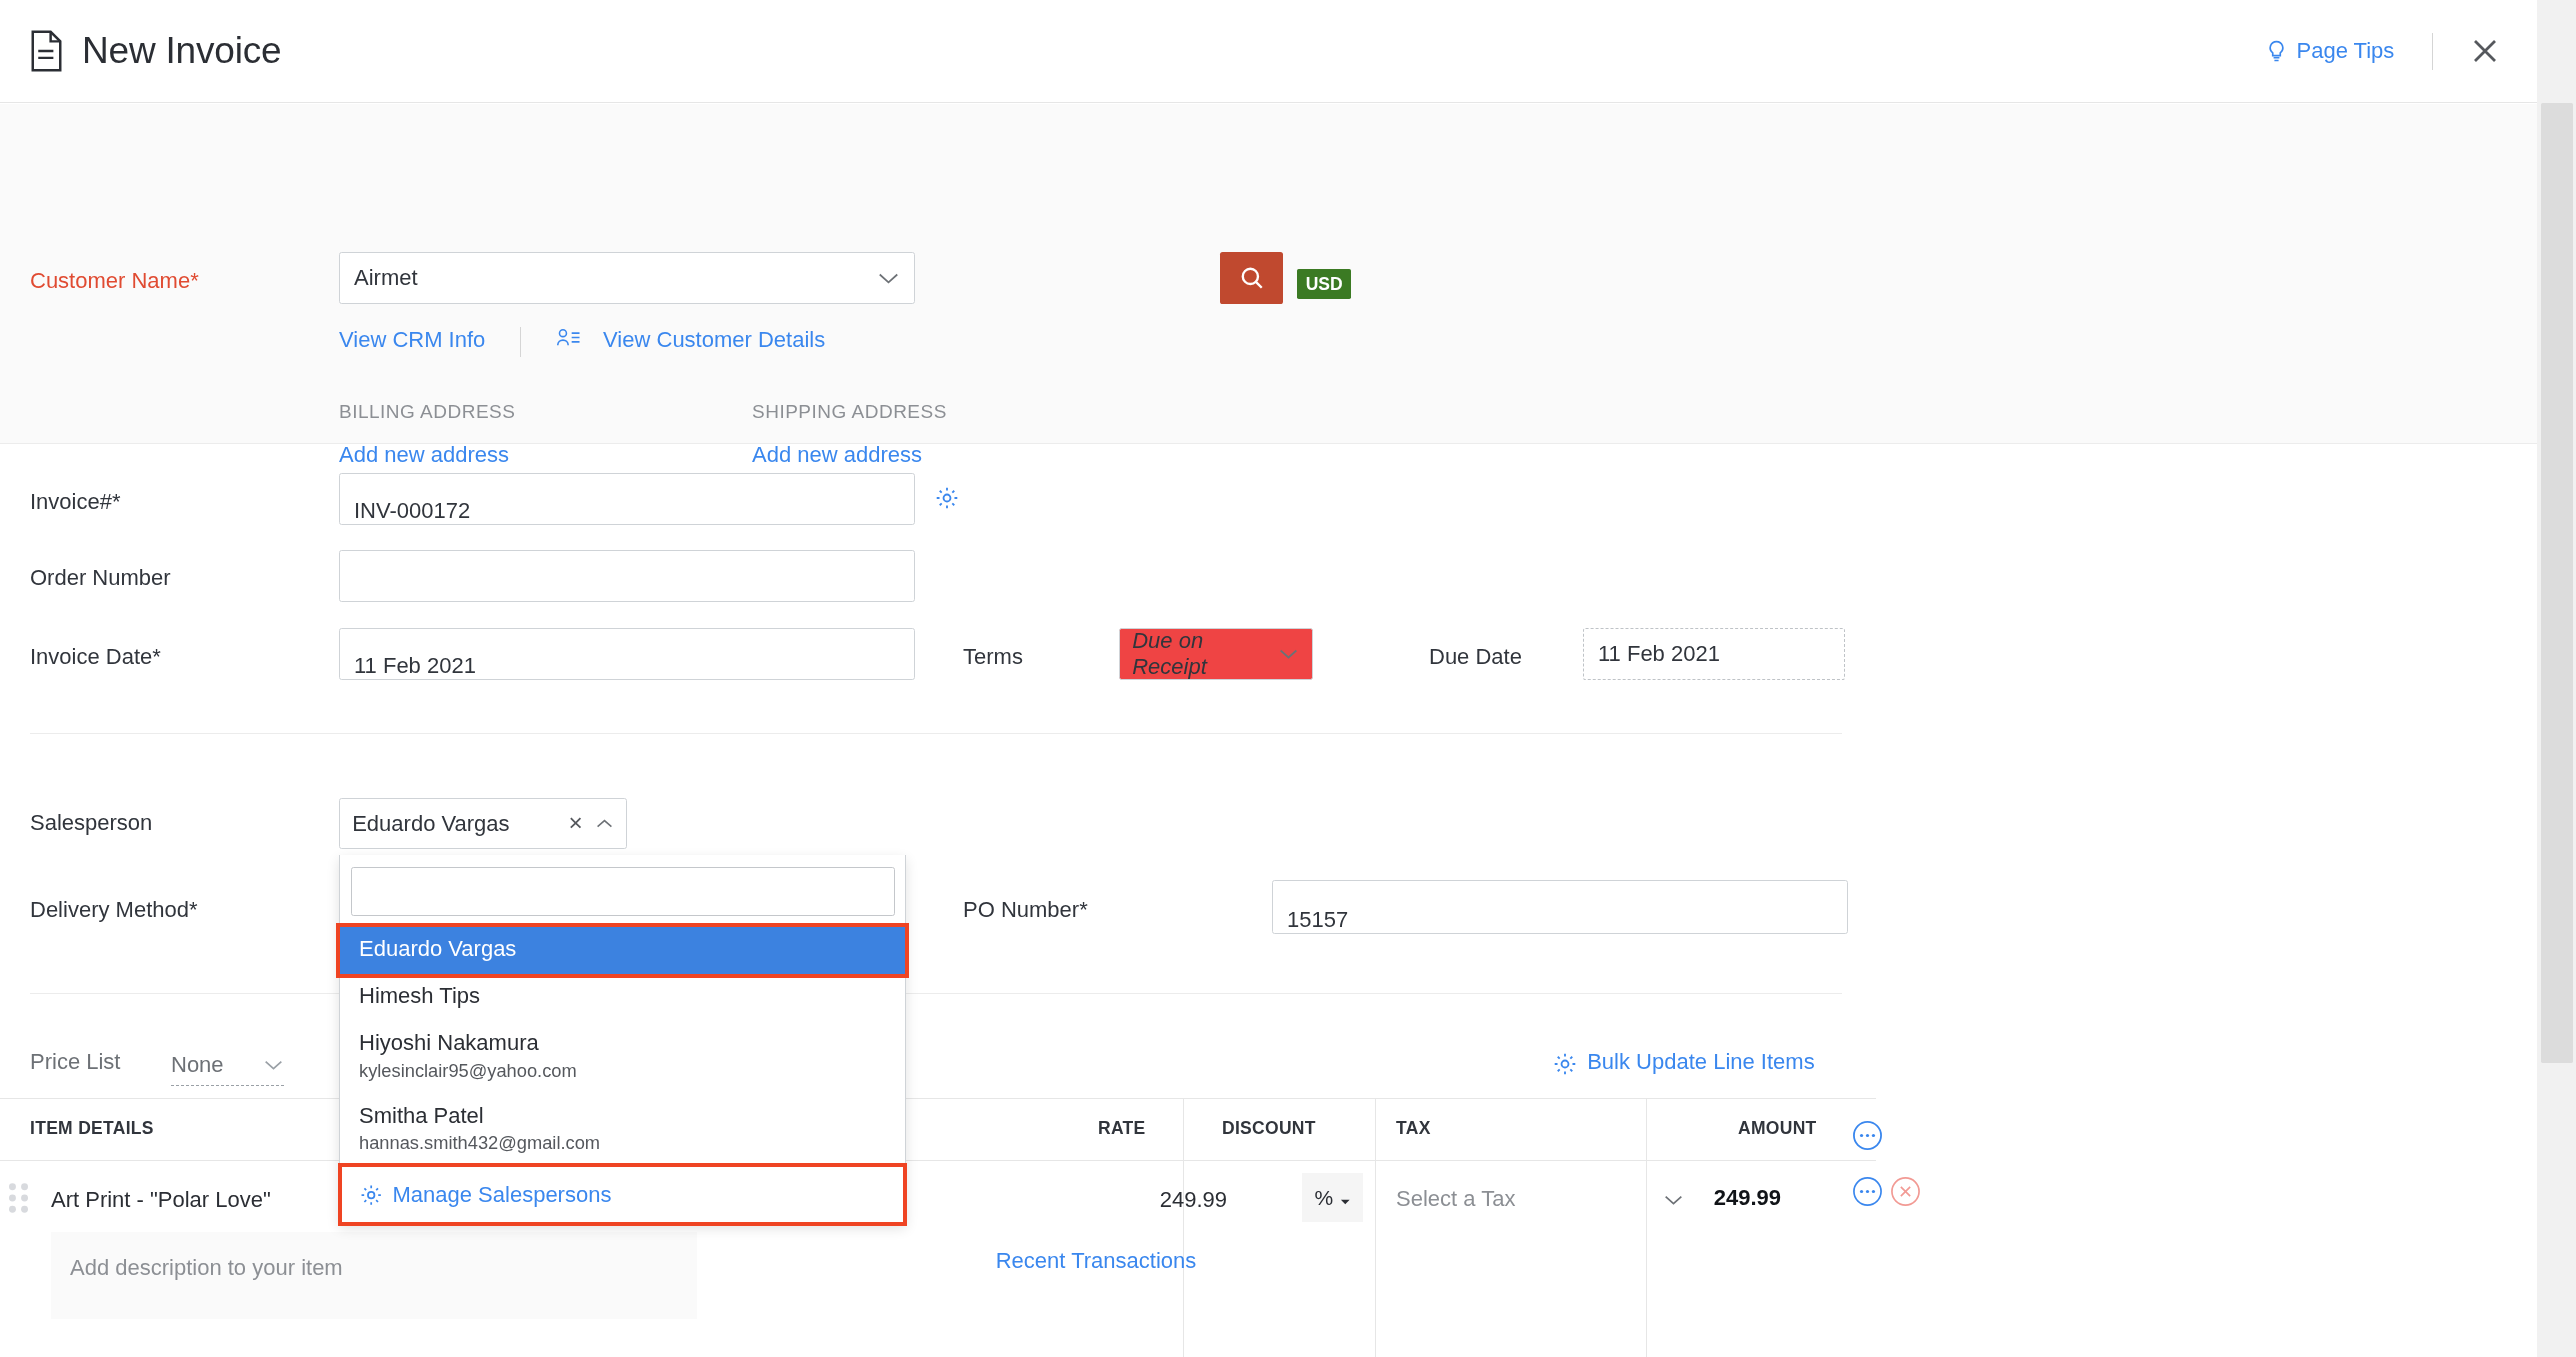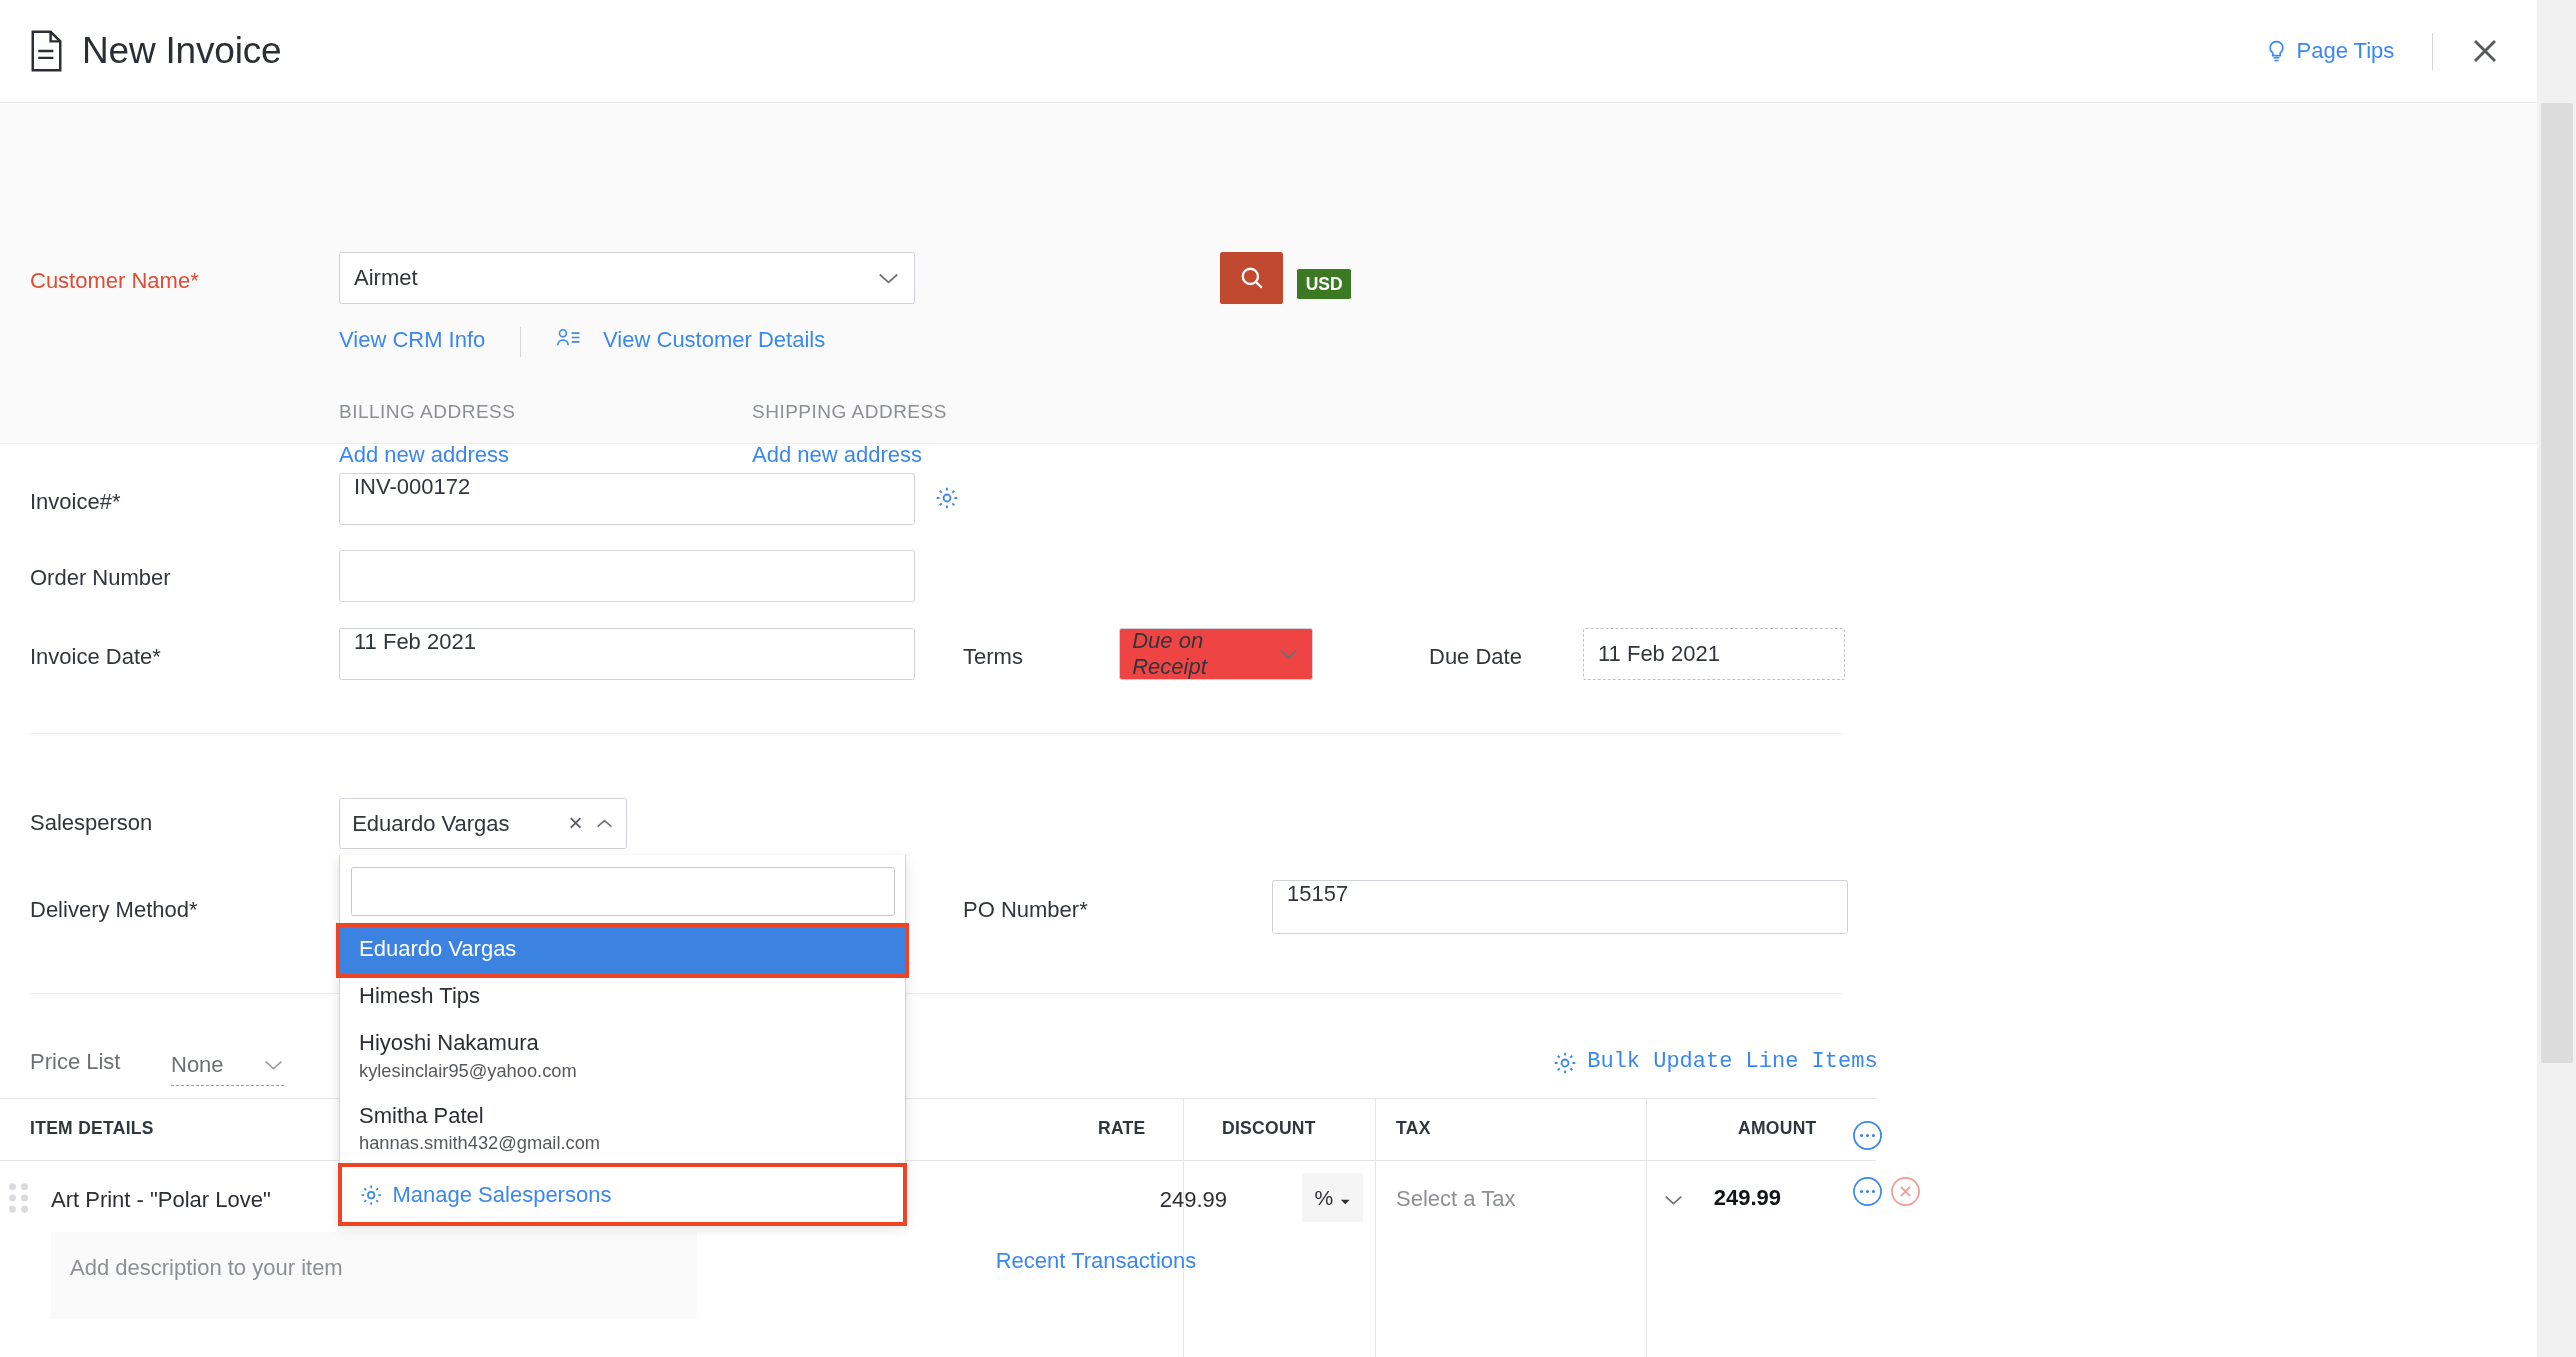--- a/index.html
+++ b/index.html
@@ -60,21 +60,21 @@
   .vdiv { width:0.9px; height:30px; background:#d5d5d5; margin:0 23px; }
   .ppl-icon { width:24.4px; height:21px; display:block; margin-right:10.5px; }
 
   .addr-block { position:absolute; top:297px; }
   .addr-title { font-size:19px; color:#8c8f94; letter-spacing:0.5px; }
   .addr-link { margin-top:19px; color:#3a87ee; font-size:22px; cursor:pointer; }
 
   .f-lbl { position:absolute; font-size:22px; color:#31353c; }
   .f-input {
     position:absolute; border:0.9px solid #cfd3d7; border-radius:2.6px; background:#fff;
-    display:flex; align-items:flex-start; padding:0 14px; font-size:22px; color:#31353c;
+    display:flex; align-items:flex-end; padding:0 14px; font-size:22px; color:#31353c;
   }
   .gear-blue { width:26px; height:26px; display:block; cursor:pointer; }
 
   .sel-box {
     position:absolute; border:0.9px solid #cfd3d7; border-radius:2.6px; background:#ef4444;
     display:flex; align-items:center; padding:0 12.2px; font-size:22px; color:#31353c;font-style:italic;
   }
   .sel-box .caret { margin-left:auto; }
   .dashed-box {
     position:absolute; border:0.9px dashed #bfc3c7; border-radius:2.6px; background:#fff;
@@ -117,21 +117,21 @@
   
   .pl-label { position:absolute; left:30px; top:1049px; font-size:22px; color:#6d7176; }
   .pl-sel {
     position:absolute; left:171px; top:1044px; width:113px; height:42px;
     display:flex; align-items:center; justify-content:space-between;
     border-bottom:0.9px dashed #9aa0a6; font-size:22px; color:#6d7176; cursor:pointer;
   }
   .bulk {
     position:absolute; left:1552px; top:1049px; display:flex; align-items:center; gap:12.2px; cursor:pointer;
   }
-  .bulk .t { color:#3a87ee; font-size:22px;font-family:Liberation Mono, monospace; }
+  .bulk .t { color:#3a87ee; font-size:22px; }
 
   
   .tbl { position:absolute; left:0; top:1098px; width:1876px; }
   .thead {
     position:relative; height:63px; border-top:0.9px solid #e6e6e6; border-bottom:0.9px solid #e6e6e6;
   }
   .th { position:absolute; top:19px; font-size:17.5px; color:#31353c; font-weight:bold; letter-spacing:0.3px; }
   .vline { position:absolute; width:0.9px; background:#e6e6e6; }
 
   .trow { position:relative; height:195px; }

